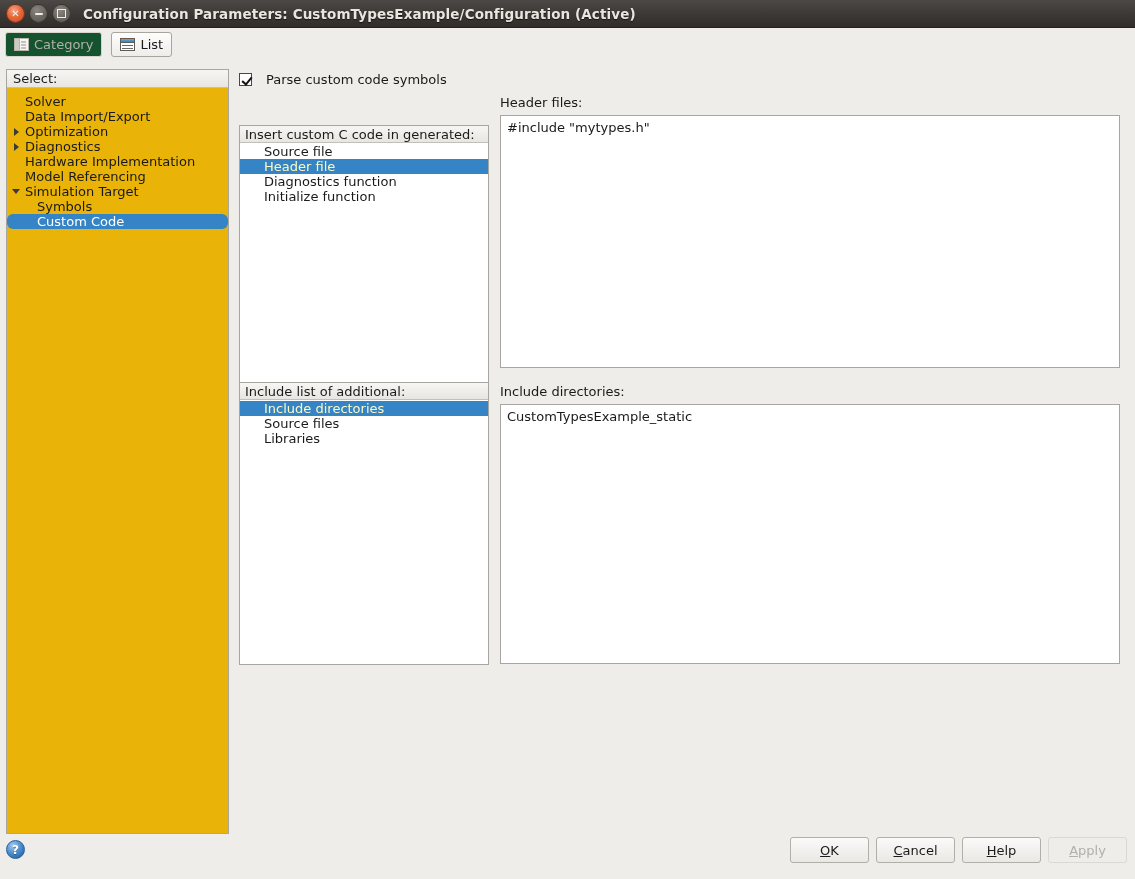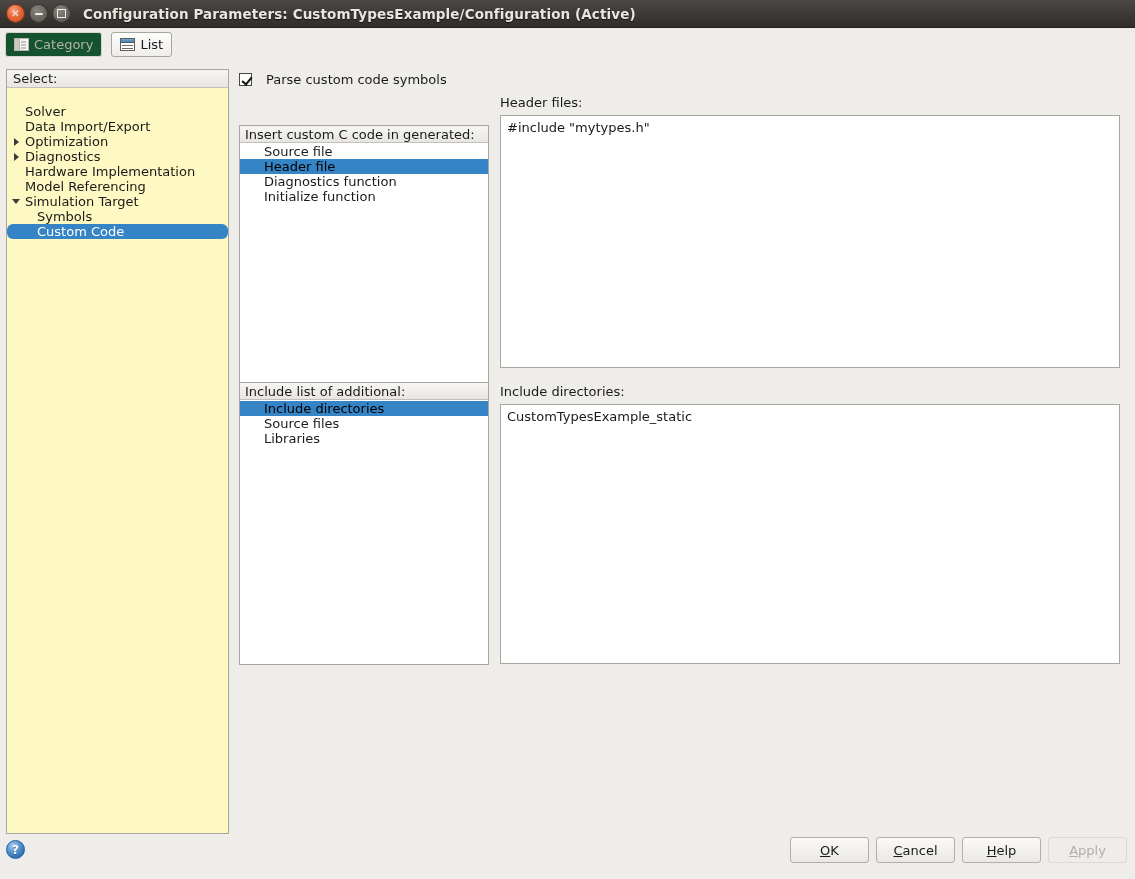--- a/index.html
+++ b/index.html
@@ -134,36 +134,36 @@
   .main {
     position: absolute;
     left: 0; top: 60px; right: 0; bottom: 0;
   }
 
   
   .tree-panel {
     position: absolute;
     left: 6px; top: 9px;
     width: 223px; height: 765px;
-    background: #fef9c3;
+    background: #eab308;
     border: 1px solid #a9a6a1;
     box-sizing: border-box;
   }
   .tree-header {
     height: 18px;
     background: linear-gradient(to bottom, #f7f6f4, #e8e6e2);
     border-bottom: 1px solid #c3bfb9;
     font-size: 13px;
     padding-left: 6px;
     display: flex;
     align-items: center;
     color: #1a1a1a;
     box-sizing: border-box;
   }
-  .tree-body { padding-top: 16px; text-align: center; }
+  .tree-body { padding-top: 6px; text-align: center; }
   .tree-row {
     height: 15px;
     display: flex;
     align-items: center;
     font-size: 13px;
     line-height: 15px;
     white-space: nowrap;
     padding-left: 2px;
   }
   .tree-row.selected {
@@ -239,21 +239,21 @@
     align-items: center;
     box-sizing: border-box;
   }
   .lrow {
     height: 15px;
     line-height: 15px;
     font-size: 13px;
     padding-left: 24px;
     white-space: nowrap;
   }
-  .lrow.selected { background: #3584c6; color: #000000; }
+  .lrow.selected { background: #3584c6; color: #fef9c3; }
 
   #insert-code-box { left: 1px; top: 33px; width: 250px; height: 341px; margin-top: 32px; }
   #insert-code-box .list-items { padding-top: 1px; }
   #include-list-box { left: 1px; top: 322px; width: 250px; height: 283px; }
   #include-list-box .list-items { padding-top: 1px; }
 
   
   .field-label {
     position: absolute;
     font-size: 13px;

